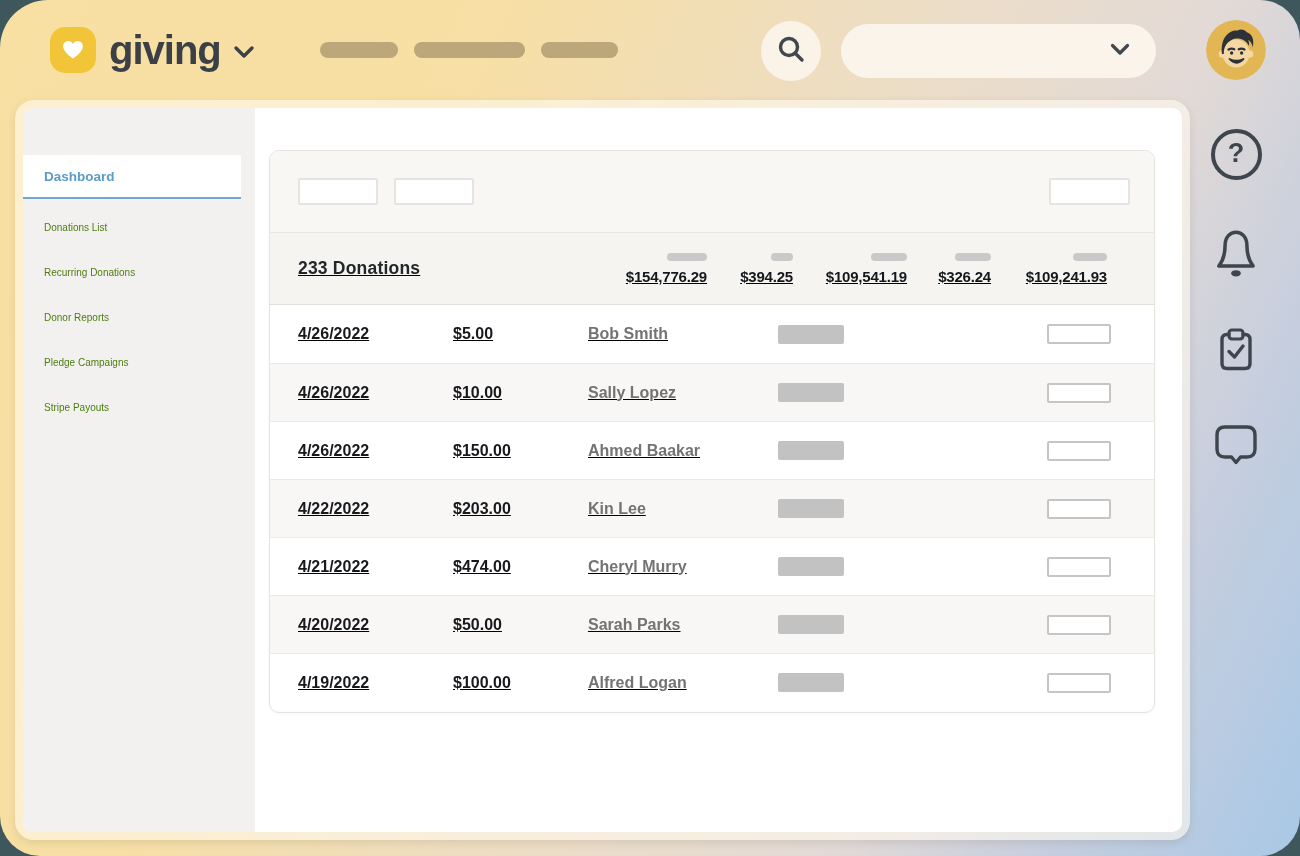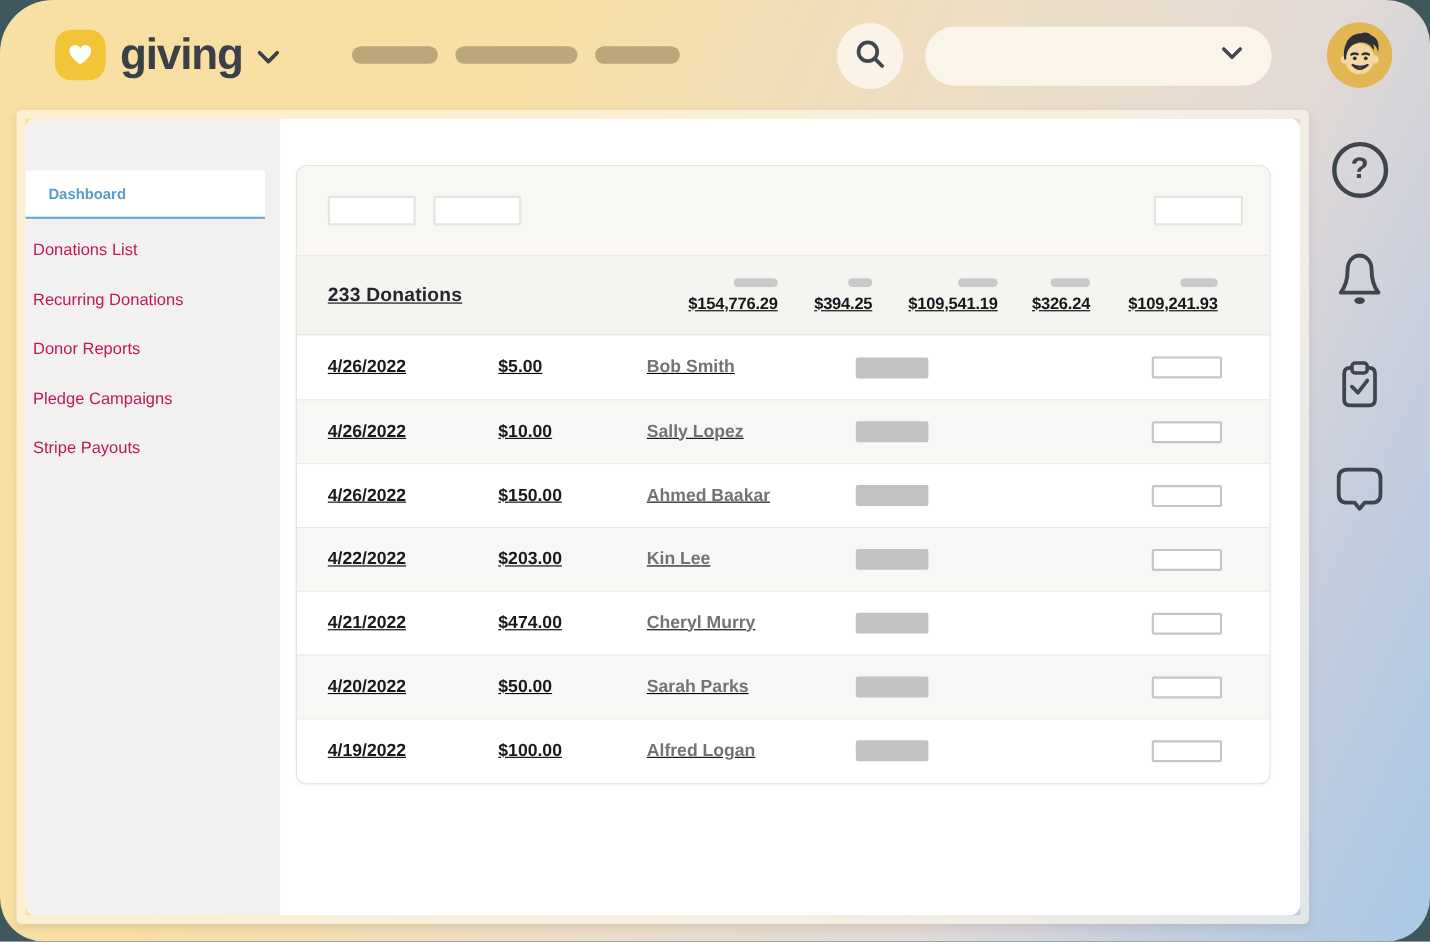--- a/index.html
+++ b/index.html
@@ -37,37 +37,37 @@
   }
   .org-select {
     position:absolute; left:841px; top:24px; width:315px; height:54px; border-radius:27px;
     background:#FAF4EA; display:flex; align-items:center; justify-content:flex-end; padding-right:26px;
   }
   .avatar-btn { position:absolute; left:1206px; top:20px; width:60px; height:60px; border-radius:50%; overflow:hidden; }
 
   
   .window {
     position:absolute; left:15px; top:100px; width:1175px; height:740px;
-    border:8px solid rgba(255,250,238,0.6); border-radius:5px;
+    border:8px solid rgba(255,250,238,0.6); border-radius:19px;
     box-shadow:0 3px 8px rgba(100,90,70,0.15);
   }
   .window-inner {
     width:100%; height:100%; display:flex; overflow:hidden; border-radius:10px; background:#fff;
   }
 
   
   .sidebar { width:232px; background:#F2F1EF; flex-shrink:0; padding-top:47px; }
   .side-item-active {
     width:218px; height:44px; background:#fff; border-bottom:2.5px solid #6FA8CF;
     display:flex; align-items:center; padding-left:21px;
     color:#5B9BC8; font-size:13.5px; font-weight:700; margin-bottom:6px;
   }
   .side-item {
-    height:45px; display:flex; align-items:center; padding-left:7px;
-    color:#be185d; font-size:15px; font-weight:500;
+    height:45px; display:flex; align-items:center; padding-left:21px;
+    color:#4d7c0f; font-size:10px; font-weight:500;
   }
 
   
   .content { flex:1; background:#fff; position:relative; }
   .card {
     position:absolute; left:14px; top:42px; width:886px; height:563px;
     background:#FDFCFB; border:1px solid #E6E3DF; border-radius:10px;
     box-shadow:0 1px 3px rgba(0,0,0,0.04); overflow:hidden;
     display:flex; flex-direction:column;text-decoration:underline;
   }

